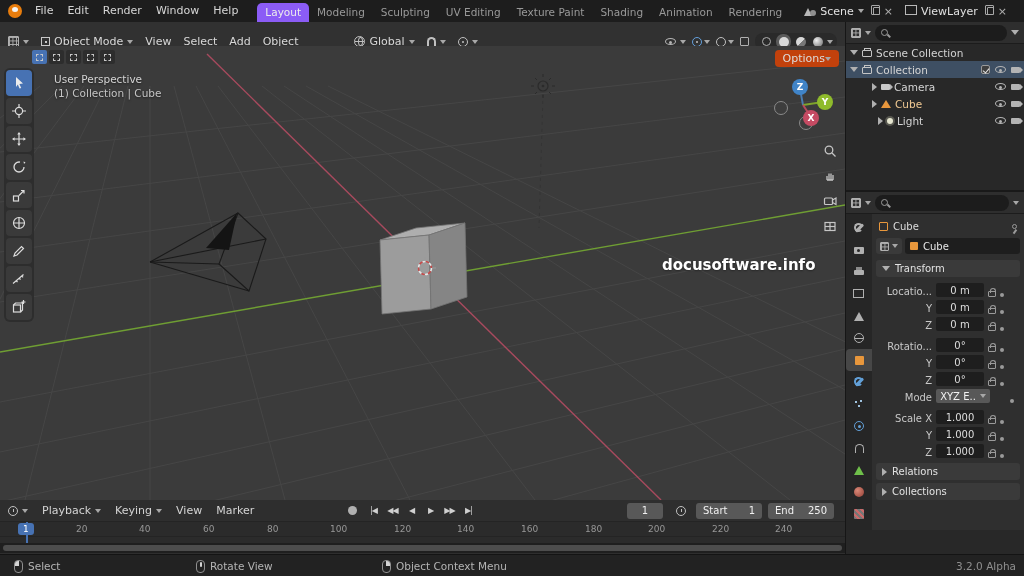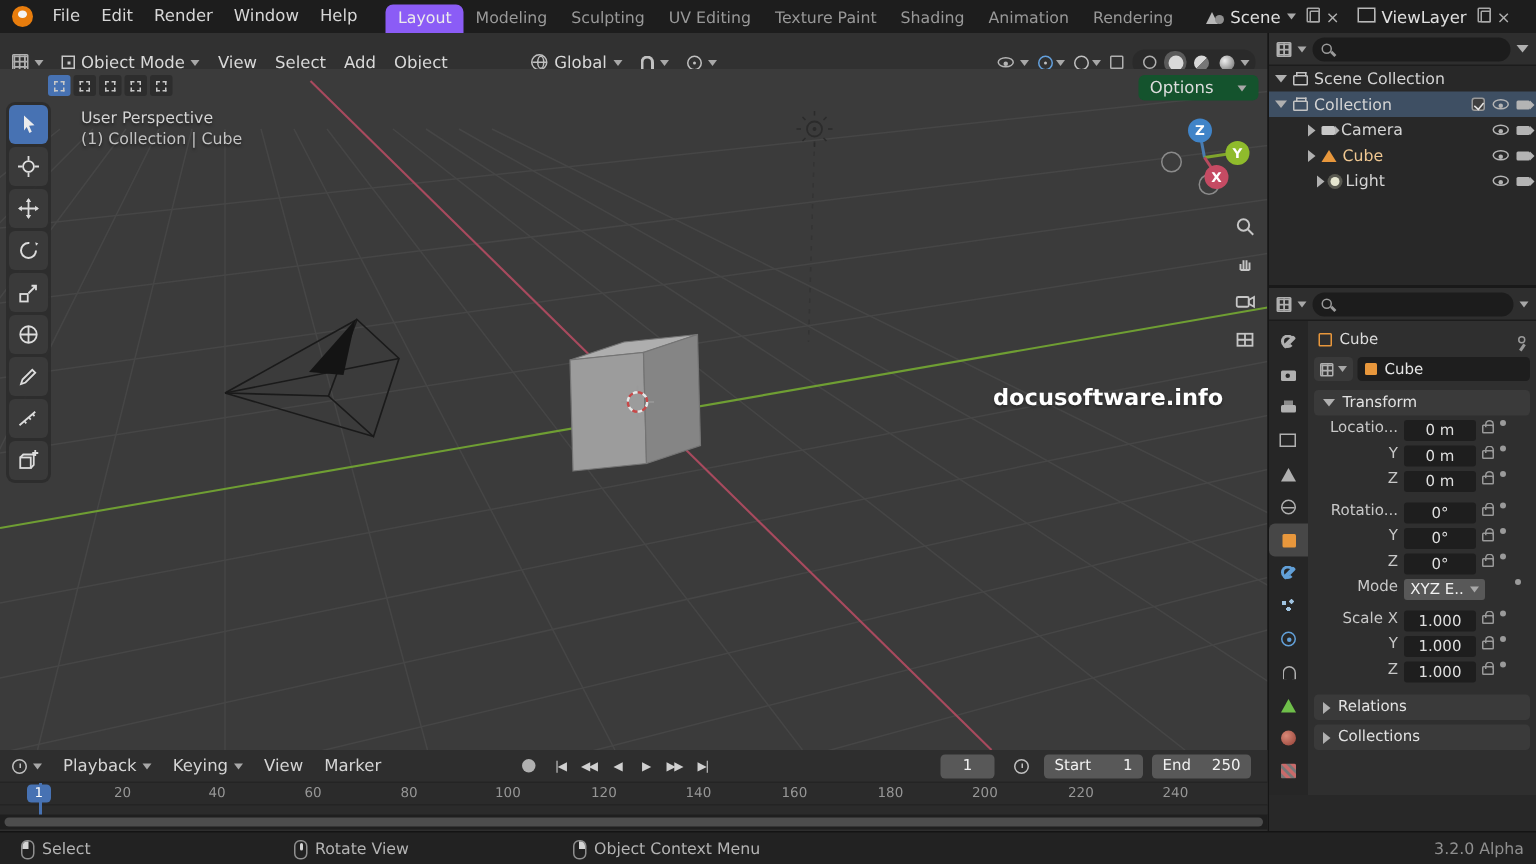--- a/index.html
+++ b/index.html
@@ -67,21 +67,21 @@
   .modeico{width:9px;height:9px;border:1px solid #c8c8c8;position:relative;flex:none}
   .modeico::after{content:"";position:absolute;left:2.5px;top:2.5px;width:2px;height:2px;background:#c8c8c8}
   .shade-group{display:flex;align-items:center;gap:2px;background:#2a2a2a;border-radius:8px;padding:1px 4px}
   .shade-btn{width:15px;height:15px;display:flex;align-items:center;justify-content:center;border-radius:7px}
   .shade-btn.active{background:#5a5a5a}
 
   
   .vp-text{position:absolute;left:54px;top:26px;line-height:14px;color:#d4d4d4;text-shadow:0 1px 2px rgba(0,0,0,.5);font-size:10.5px}
   .vp-text .l2{color:#c4c4c4}
   .watermark{position:absolute;left:662px;top:210px;color:#fff;font-weight:bold;font-size:15px;text-shadow:0 1px 2px rgba(0,0,0,.35)}
-  .options-btn{position:absolute;right:6px;top:4px;background:#14532d;border-radius:4px;height:17px;display:flex;align-items:center;gap:16px;padding:0 8px;color:#dcdcdc}
+  .options-btn{position:absolute;right:6px;top:4px;background:#c2410c;border-radius:4px;height:17px;display:flex;align-items:center;gap:0;padding:0 8px;color:#dcdcdc}
   .toolsettings{position:absolute;left:32px;top:4px;display:flex;gap:2px;align-items:center}
   .tsb{width:15px;height:14px;border-radius:2px;background:#2d2d2d;display:flex;align-items:center;justify-content:center}
   .tsb.active{background:#4772b3}
   .dashsq{width:7px;height:7px;border:1px dashed #c8c8c8}
   .left-tools{position:absolute;left:4px;top:22px;width:30px;background:rgba(45,45,45,.94);border-radius:6px;padding:2px;display:flex;flex-direction:column;gap:2px}
   .tool-btn{width:26px;height:26px;border-radius:4px;display:flex;align-items:center;justify-content:center;background:#3a3a3a}
   .tool-btn.active{background:#4772b3}
   .nav-icons{position:absolute;right:8px;top:98px;display:flex;flex-direction:column;gap:11px;align-items:center}
   .gizmo{position:absolute;right:10px;top:26px}
 
@@ -98,21 +98,21 @@
   .props-body{flex:1;display:flex;min-height:0}
   .props-tabs{width:26px;background:#262626;display:flex;flex-direction:column;align-items:center;padding-top:3px}
   .ptab{width:26px;height:22px;display:flex;align-items:center;justify-content:center}
   .ptab.active{background:#474747;border-radius:4px 0 0 4px}
   .props-content{flex:1;padding:2px 4px;overflow:hidden;font-size:10px;color:#cfcfcf}
   .crumb{display:flex;align-items:center;gap:5px;height:20px;padding:0 3px;color:#dcdcdc}
   .namefield-row{display:flex;align-items:center;gap:3px;height:20px;margin-bottom:4px}
   .namefield{flex:1;height:16px;background:#1e1e1e;border-radius:3px;display:flex;align-items:center;gap:5px;padding:0 5px;color:#e6e6e6}
   .small-btn{height:16px;background:#3a3a3a;border-radius:3px;display:flex;align-items:center;gap:3px;padding:0 4px}
   .sec-header{height:17px;background:#3a3a3a;border-radius:3px;display:flex;align-items:center;gap:5px;padding:0 6px;color:#e2e2e2;margin-top:3px}
-  .tr-row{display:flex;align-items:flex-start;height:17px;gap:4px;padding-right:2px}
+  .tr-row{display:flex;align-items:flex-end;height:17px;gap:4px;padding-right:2px}
   .tr-label{width:56px;text-align:right;color:#c8c8c8;white-space:nowrap;overflow:hidden}
   .nf{width:48px;height:14px;background:#1e1e1e;border-radius:2px;display:flex;align-items:center;justify-content:center;color:#dedede}
   .df{width:54px;height:14px;background:#585858;border-radius:2px;display:flex;align-items:center;justify-content:center;gap:4px;color:#f2f2f2}
   .osquare{width:9px;height:9px;background:#e8973c;border-radius:1px;flex:none}
   .osquare-o{width:9px;height:9px;border:1px solid #e8973c;border-radius:1px;flex:none}
   .ti-box{width:9px;height:9px;border:1px solid #b0b0b0;border-radius:1px}
   .ti-circ{width:9px;height:9px;border:1px solid #b0b0b0;border-radius:50%}
   .ti-cam{width:10px;height:7px;background:#b0b0b0;border-radius:1px;position:relative}
   .ti-cam::after{content:"";position:absolute;left:3px;top:2px;width:3px;height:3px;border-radius:50%;background:#262626}
   .ti-printer{width:10px;height:5px;background:#b0b0b0;border-radius:1px;position:relative}

